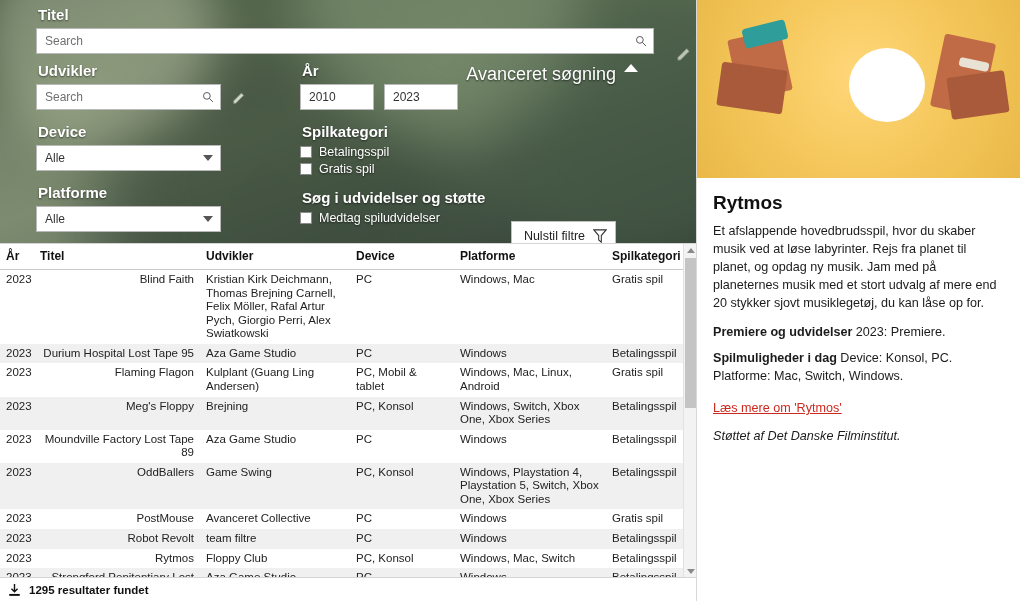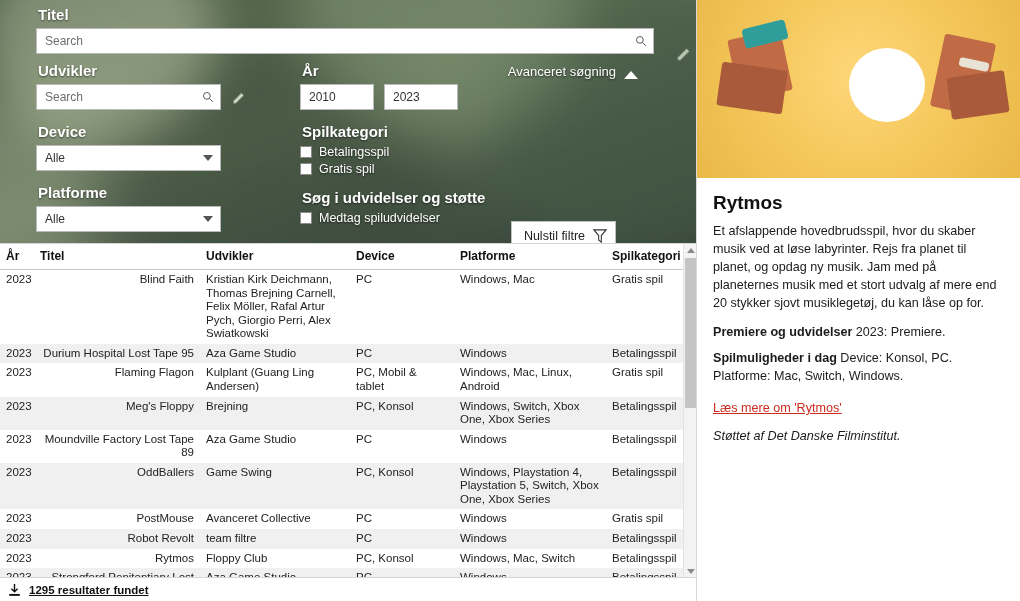--- a/index.html
+++ b/index.html
@@ -116,24 +116,24 @@
     pointer-events: none;
   }
 
   .year-inputs { display: flex; gap: 10px; }
   .year-input { width: 74px; text-align: left; padding-right: 8px; }
 
   .adv-search {
     position: absolute;
     right: 12px; top: 2px;
     color: #ffffff;
-    font-size: 13px;
+    font-size: 18px;
     text-shadow: 0 1px 2px rgba(0,0,0,0.6);
     display: flex;
-    align-items: flex-end;
+    align-items: flex-start;
     gap: 8px;
     cursor: pointer;
   }
   .chev-up {
     width: 0; height: 0;
     border-left: 7px solid transparent;
     border-right: 7px solid transparent;
     border-bottom: 8px solid #ffffff;
   }
 
@@ -259,21 +259,20 @@
     height: 24px;
     background: #ffffff;
     border-top: 1px solid #d5d5d5;
     display: flex;
     align-items: center;
     padding-left: 8px;
     gap: 8px;
     font-size: 11.5px;
     font-weight: bold;
     color: #111;
-    text-decoration: underline;
   }
   .dl-icon { width: 13px; height: 14px; }
 
   
   .right-pane {
     width: 324px;
     height: 601px;
     background: #ffffff;
     border-left: 1px solid #d8d8d8;
     padding: 0;

